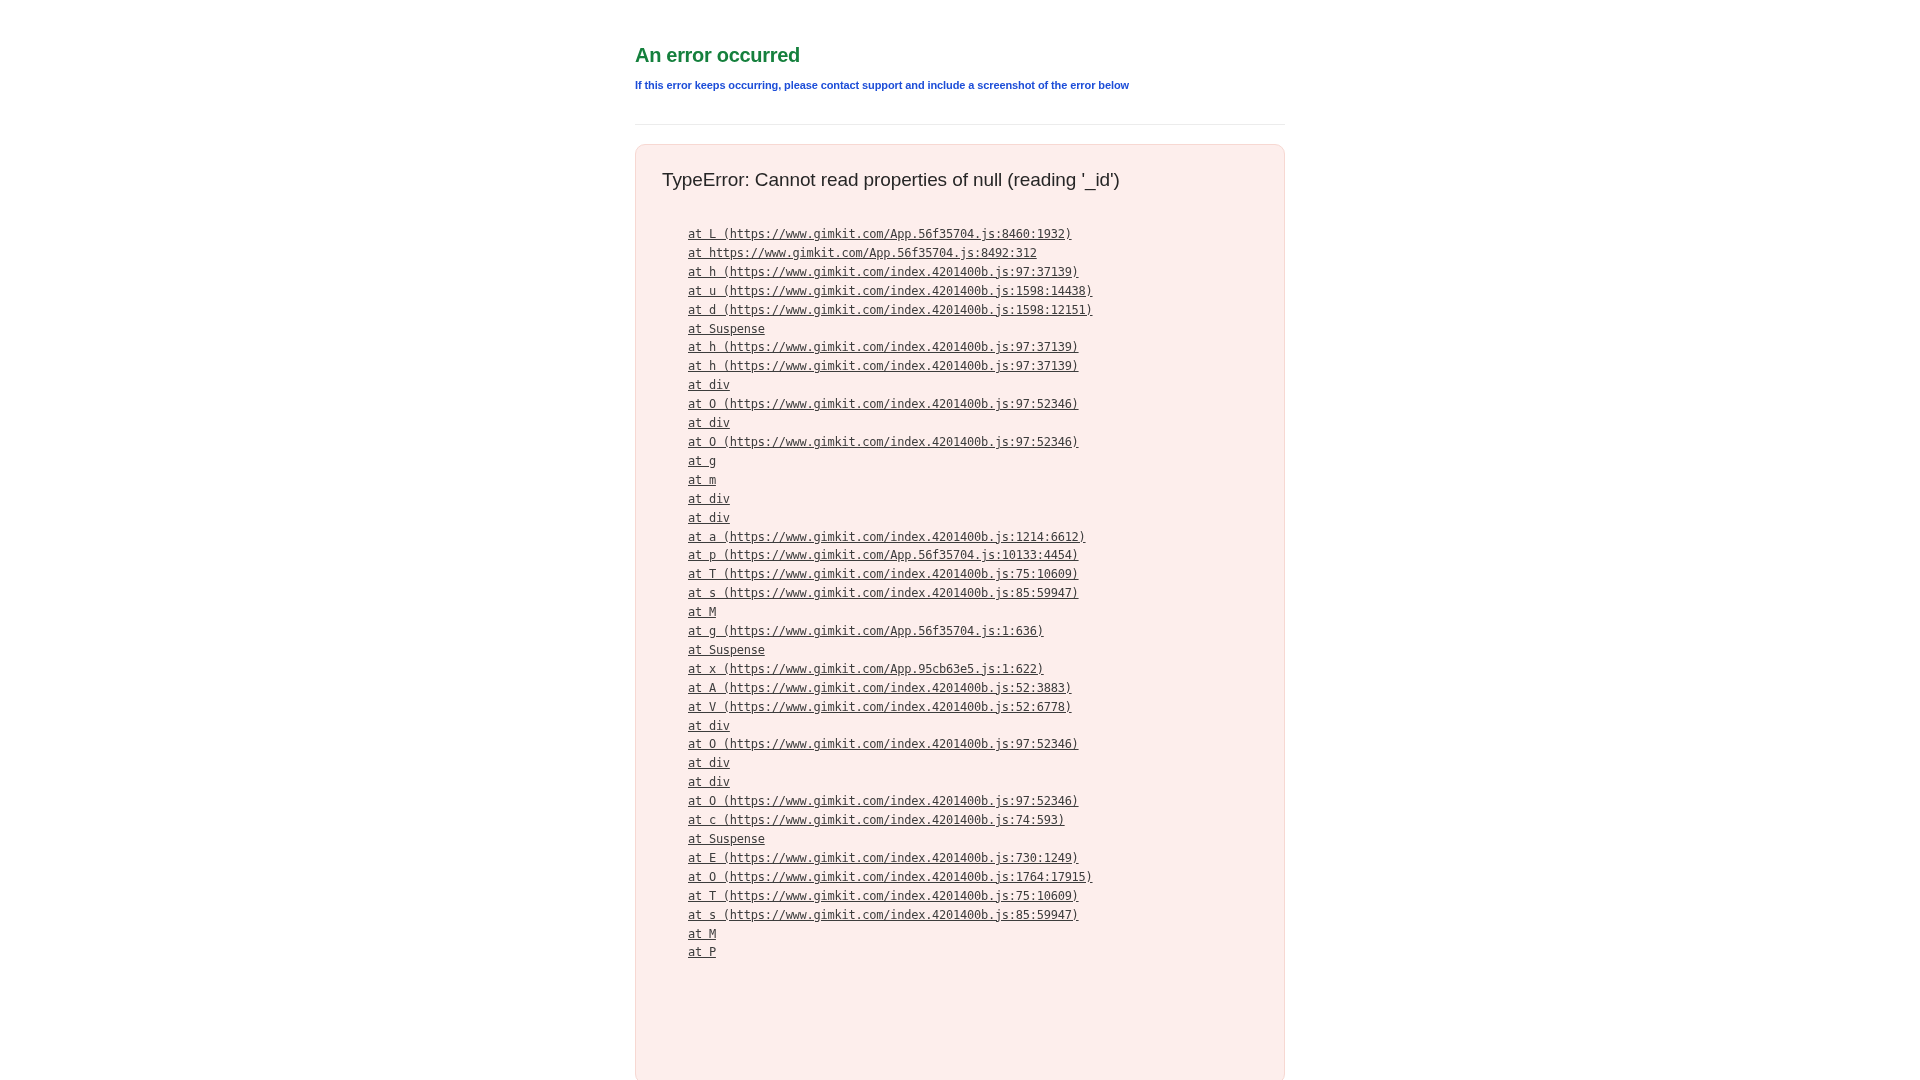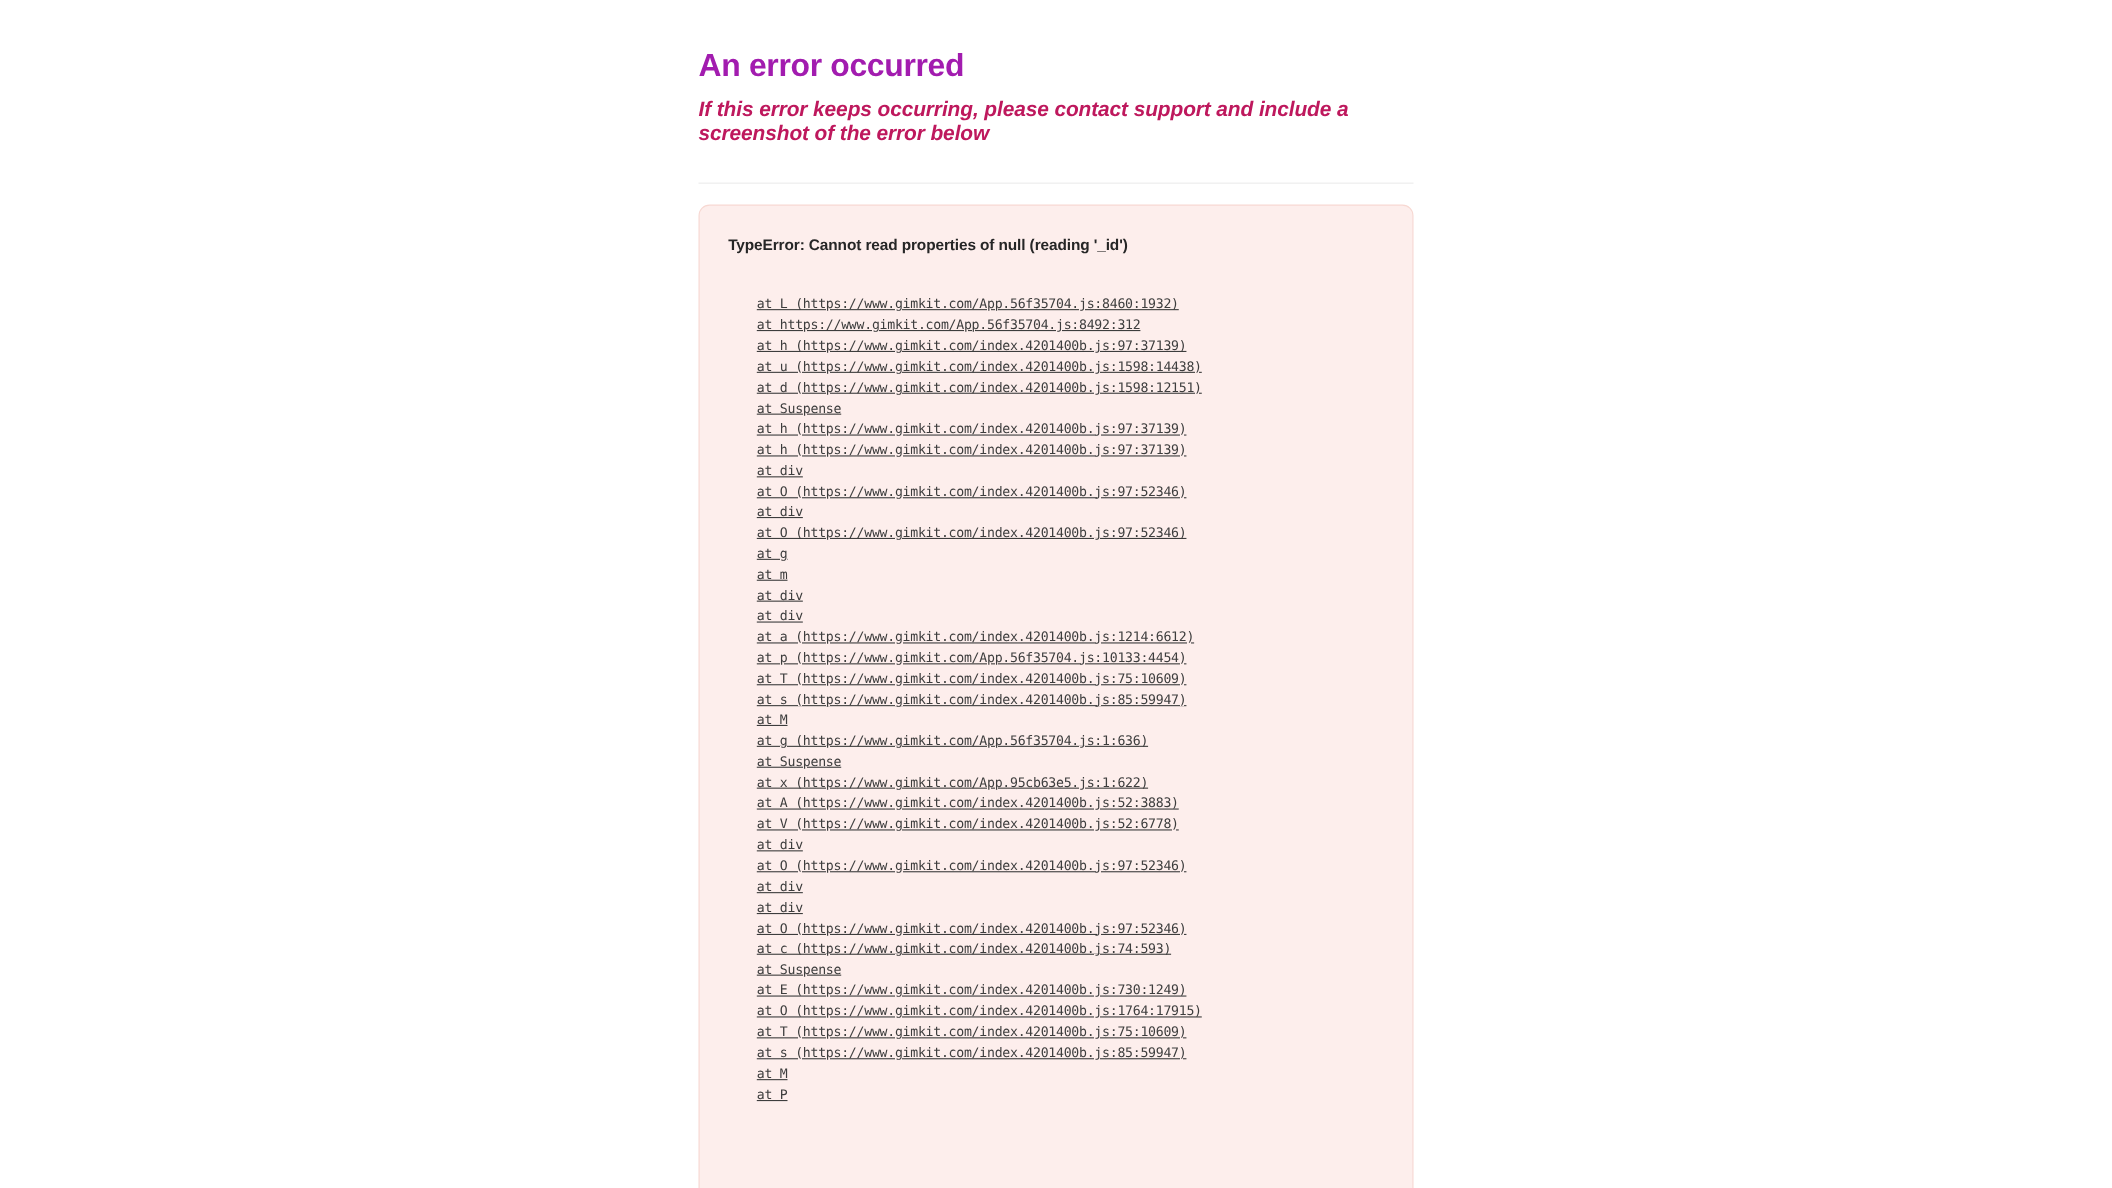--- a/index.html
+++ b/index.html
@@ -9,51 +9,50 @@
     overflow: hidden;
     background: #ffffff;
     font-family: "Liberation Sans", sans-serif;
   }
   .content {
     width: 650px;
     margin: 0 auto;
     padding-top: 44px;
   }
   .page-title {
-    font-size: 29px;
+    font-size: 20px;
     font-weight: 700;
     letter-spacing: -0.3px;
-    color: #a21caf;
+    color: #15803d;
     line-height: 1.15;
   }
   .page-subtitle {
     margin-top: 12px;
-    font-size: 19px;
+    font-size: 11px;
     font-weight: 600;
-    color: #be185d;
+    color: #1d4ed8;
     letter-spacing: -0.1px;
-    font-style: italic;
   }
   .divider {
     border: none;
     border-top: 1px solid #ececec;
     margin-top: 33px;
     height: 0;
   }
   .error-panel {
     margin-top: 19px;
     border: 1px solid #f7d8d2;
     border-radius: 10px;
     background: #fdeeec;
     padding: 24px 26px 26px 26px;
     min-height: 940px;
   }
   .error-message {
-    font-size: 14px;
-    font-weight: 700;
+    font-size: 19px;
+    font-weight: 400;
     color: #262626;
     line-height: 22px;
     letter-spacing: -0.1px;
   }
   .stack-trace {
     margin-top: 34px;
     padding-left: 26px;
     font-family: "DejaVu Sans Mono", monospace;
     font-size: 12px;
     letter-spacing: -0.25px;

